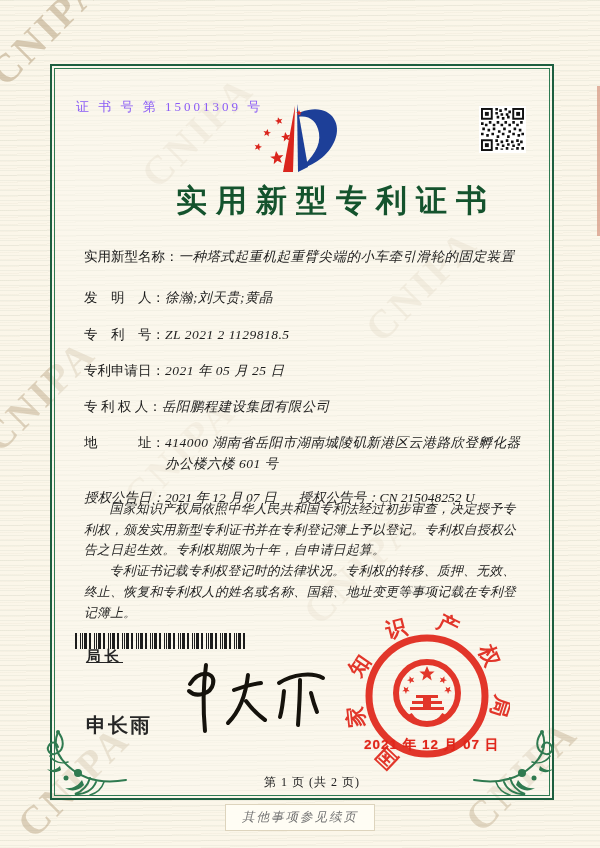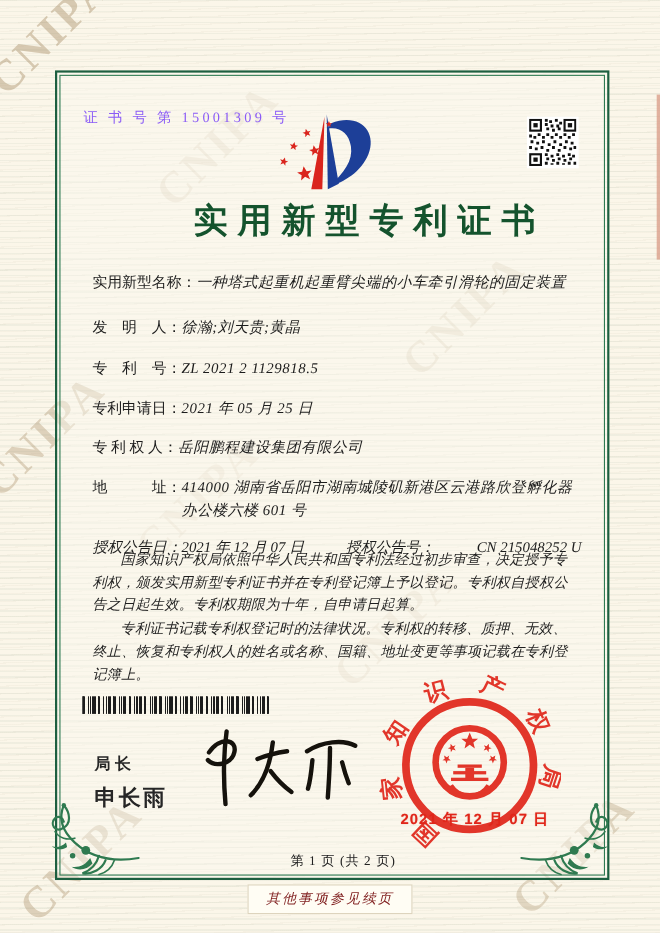--- a/index.html
+++ b/index.html
@@ -35,41 +35,41 @@
   .qr{position:absolute;left:479px;top:106px;width:47px;height:47px;background:#fff;
       padding:2px;box-sizing:border-box;z-index:2;}
   
   .fields{position:absolute;left:84px;top:247px;width:446px;font-size:13.5px;z-index:2;}
   .frow{display:flex;margin-bottom:16px;line-height:1.5;}
   .frow.first{margin-bottom:21px;}
   .flabel{white-space:pre;flex:0 0 auto;}
   .fvalue{flex:1 1 auto;letter-spacing:.5px;font-style:italic;}
   .grant-row{display:flex;margin-top:-2px;line-height:1.5;}
   .grant-pair{display:flex;white-space:pre;font-style:italic;}
-  .grant-pair+.grant-pair{margin-left:38px;gap:38px;}
+  .grant-pair+.grant-pair{margin-left:22px;}
   
   .paras{position:absolute;left:84px;top:499px;width:438px;z-index:2;
          font-style:italic;font-size:12.8px;line-height:1.62;color:#1f1f1f;}
   .paras p{margin:0;text-indent:2em;letter-spacing:.3px;}
   
   .barcode{position:absolute;left:75px;top:633px;width:170px;height:16px;z-index:2;
     background-image:
       repeating-linear-gradient(90deg,#1c1c1c 0 2px,transparent 2px 5px,#1c1c1c 5px 6px,transparent 6px 9px,#1c1c1c 9px 12px,transparent 12px 14px),
       repeating-linear-gradient(90deg,#1c1c1c 0 1px,transparent 1px 7px);}
   
-  .post-title{position:absolute;left:86px;top:685px;font-family:"Liberation Sans",sans-serif;
-              font-size:14.5px;font-weight:600;letter-spacing:4px;color:#262626;z-index:2;}
+  .post-title{position:absolute;left:86px;top:647px;font-family:"Liberation Sans",sans-serif;
+              font-size:14.5px;font-weight:600;letter-spacing:4px;color:#262626;z-index:2;text-decoration:underline;}
   .signer{position:absolute;left:86px;top:712px;font-family:"Liberation Sans",sans-serif;
           font-size:20px;font-weight:600;letter-spacing:2px;color:#262626;z-index:2;}
   .signature{position:absolute;left:176px;top:656px;width:150px;height:82px;z-index:2;}
   .page-info{position:absolute;left:0;top:774px;width:600px;text-align:center;
              font-size:12px;letter-spacing:1px;color:#222;z-index:2;margin-left:12px;}
   .cont-note{position:absolute;left:0;top:804px;width:600px;text-align:center;z-index:2;}
   .cont-note span{display:inline-block;background:#fffdf4;border:1px solid #ddd4bd;
-      padding:4px 16px;font-style:italic;font-size:12.5px;letter-spacing:2px;color:#7f1d1d;}
+      padding:4px 16px;font-style:italic;font-size:12.5px;letter-spacing:2px;color:#737373;}
   
   .seal{position:absolute;left:344px;top:613px;width:166px;height:166px;z-index:4;opacity:.92;}
   .seal-date{position:absolute;left:364px;top:736px;width:140px;z-index:5;
       font-family:"Liberation Sans",sans-serif;font-weight:700;font-size:13.5px;
       letter-spacing:1px;color:#e0261a;text-shadow:0 0 1px rgba(224,38,26,.5);}
   .edge-artifact{position:absolute;right:0;top:86px;width:3px;height:150px;
       background:#d89a84;opacity:.75;z-index:1;}
 </style>
 </head>
 <body>

